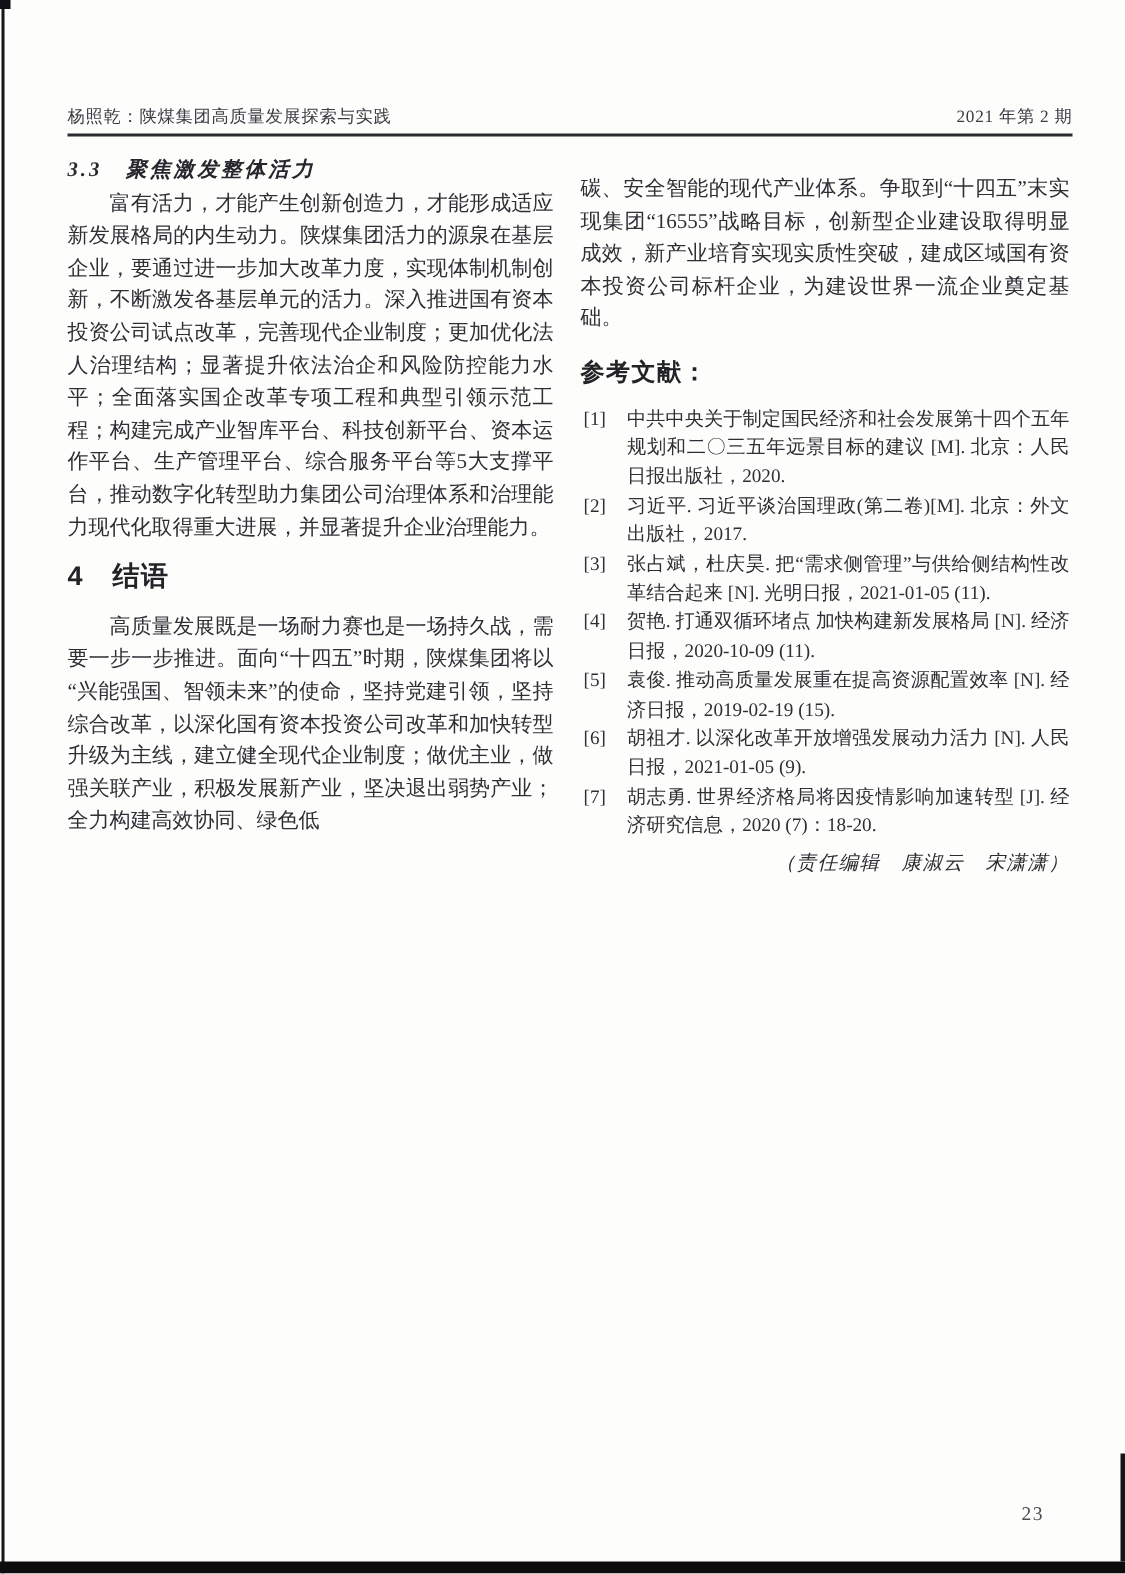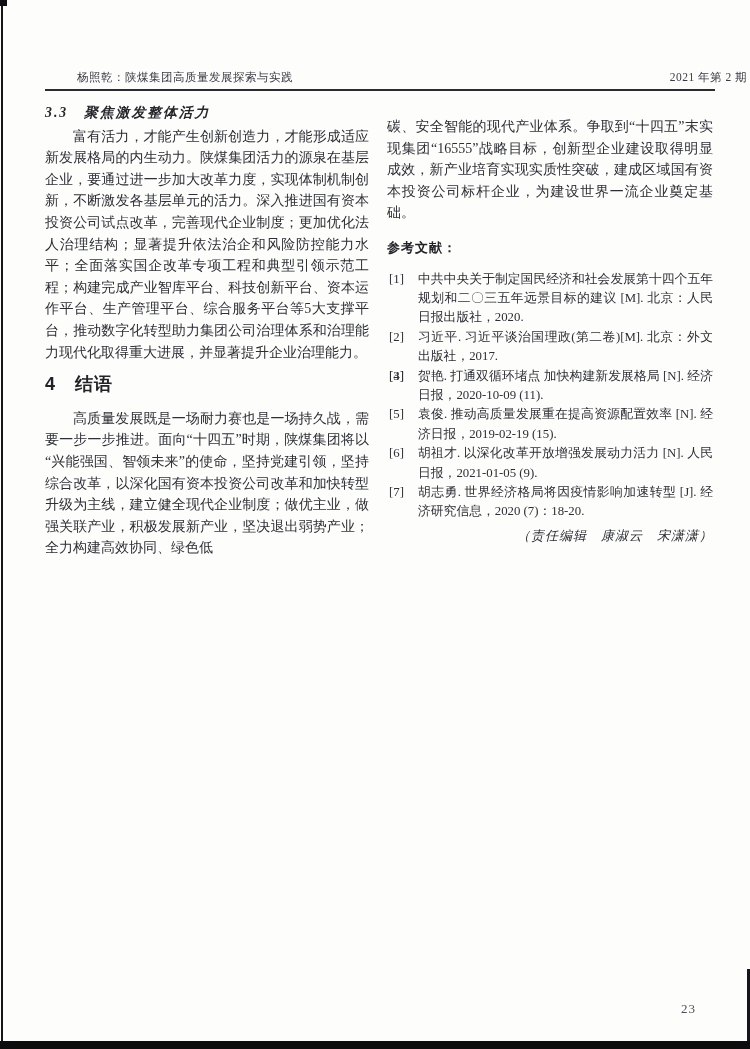--- a/index.html
+++ b/index.html
@@ -16,21 +16,21 @@
   
   .edge-left{position:absolute;left:1px;top:0;width:2px;height:100%;background:#15151a;}
   .corner-mark{position:absolute;left:0;top:0;width:7px;height:6px;background:#101014;}
   .bottom-bar{position:absolute;left:0;bottom:0;width:100%;height:8px;background:#0c0c0f;}
   .edge-right-bottom{position:absolute;right:0;bottom:8px;width:3px;height:72px;background:#15151a;}
 
   
   .header{
     position:absolute;top:70px;left:45px;width:670px;
     display:flex;justify-content:space-between;align-items:baseline;
-    font-size:11.5px;color:#3a3b42;letter-spacing:0.5px;margin-left:32px;
+    font-size:11.5px;color:#3a3b42;letter-spacing:0.5px;
   }
   .header-rule{
     position:absolute;top:89px;left:45px;width:670px;height:2px;background:#2b2c31;
   }
 
   
   .col{position:absolute;top:99px;font-size:14px;line-height:21.6px;text-align:justify;text-justify:inter-ideograph;}
   .col-left{left:45px;width:324px;}
   .col-right{left:387px;width:326px;margin-top:17px;}
   .col p{margin:0;}
@@ -42,22 +42,22 @@
     font-size:13.8px;letter-spacing:2px;color:#26272c;
   }
   .sec4-title{
     margin:11px 0 12px 0;
     font-family:"Liberation Sans","DejaVu Sans",sans-serif;
     font-weight:bold;font-size:18px;letter-spacing:1px;color:#222327;
   }
 
   .refs-heading{
     margin:14px 0 10px 0;
-    font-family:Liberation Mono, monospace;
-    font-weight:bold;font-size:13px;color:#222327;letter-spacing:1px;
+    font-family:Liberation Serif, serif;
+    font-weight:bold;font-size:16px;color:#222327;letter-spacing:1px;
   }
   ol.refs{list-style:none;margin:0;padding:0;}
   ol.refs li{
     position:relative;padding-left:31px;
     font-size:12.8px;line-height:19.4px;
     text-align:justify;text-justify:inter-ideograph;
   }
   ol.refs .ref-num{position:absolute;left:2px;top:0;}
   .editor-note{
     margin-top:3px;text-align:right;
@@ -99,20 +99,21 @@
       <li>
         <span class="ref-num">[1]</span>
         <span>中共中央关于制定国民经济和社会发展第十四个五年规划和二〇三五年远景目标的建议 [M]. 北京：人民日报出版社，2020.</span>
       </li>
       <li>
         <span class="ref-num">[2]</span>
         <span>习近平. 习近平谈治国理政(第二卷)[M]. 北京：外文出版社，2017.</span>
       </li>
       <li>
         <span class="ref-num">[3]</span>
+        <span>张占斌，杜庆昊. 把“需求侧管理”与供给侧结构性改革结合起来 [N]. 光明日报，2021-01-05 (11).</span>
       </li>
       <li>
         <span class="ref-num">[4]</span>
         <span>贺艳. 打通双循环堵点 加快构建新发展格局 [N]. 经济日报，2020-10-09 (11).</span>
       </li>
       <li>
         <span class="ref-num">[5]</span>
         <span>袁俊. 推动高质量发展重在提高资源配置效率 [N]. 经济日报，2019-02-19 (15).</span>
       </li>
       <li>

